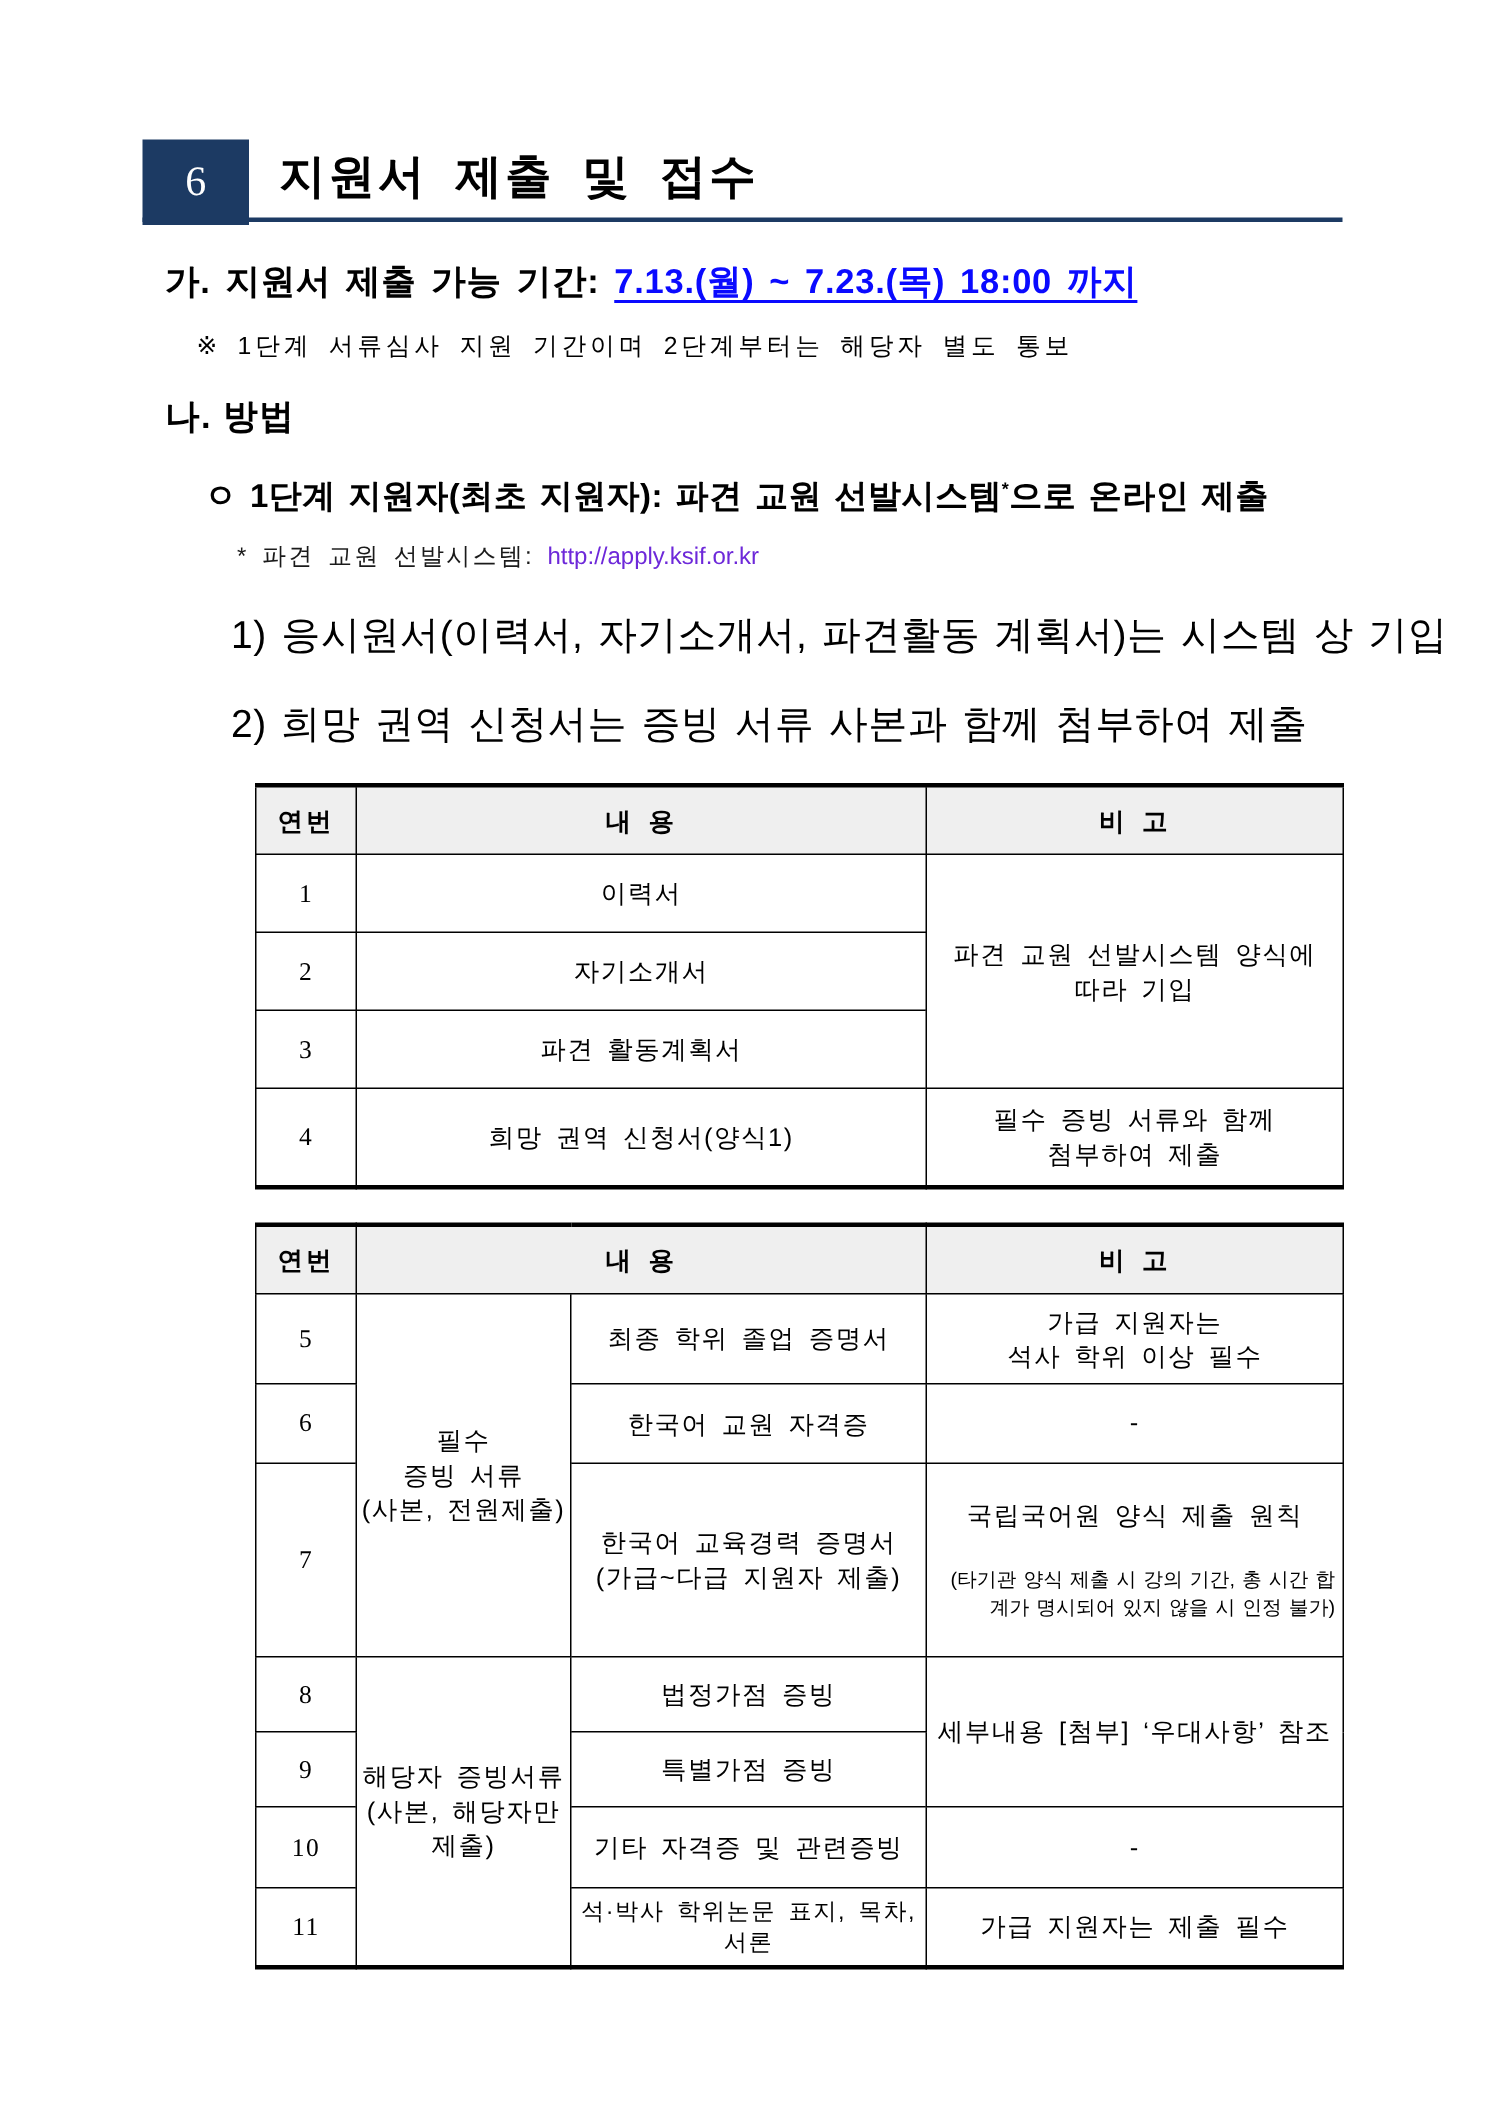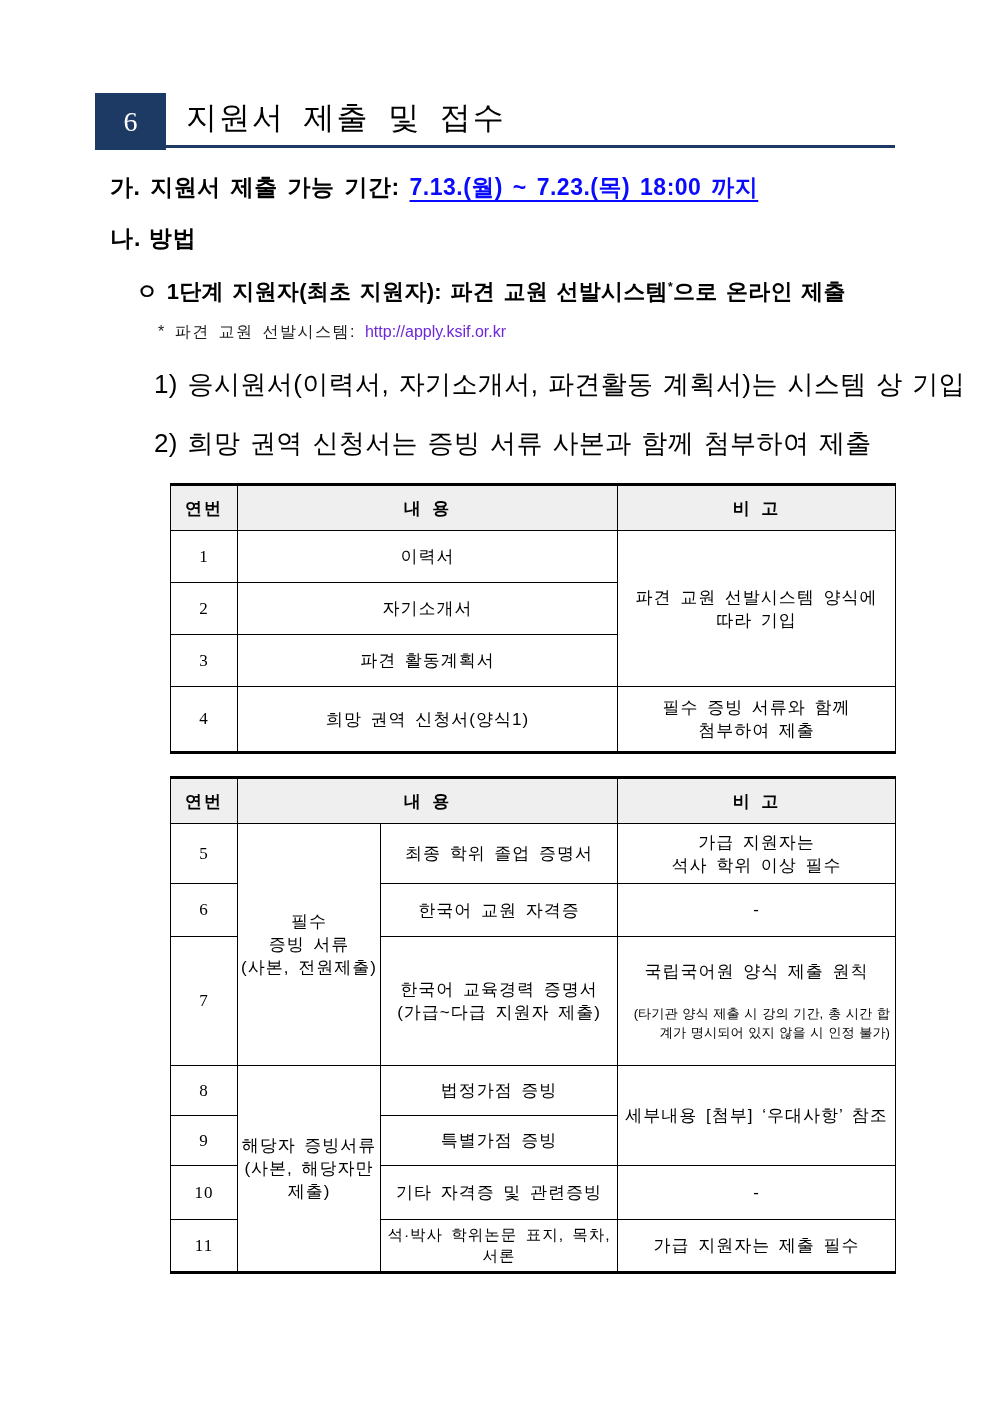--- a/index.html
+++ b/index.html
@@ -17,21 +17,21 @@
   .hdr { position: relative; margin: 93px 97px 0 95px; height: 60px; }
   .hdr-rule { position: absolute; left: 0; top: 52px; width: 800px; height: 3px; background: var(--navy); }
   .num-box {
     position: absolute; left: 0; top: 0; width: 71px; height: 57px;
     background: var(--navy); color: #fff;
     display: flex; align-items: center; justify-content: center;
     font-family: "Liberation Serif", serif; font-size: 28px;
   }
   .hdr-title {
     position: absolute; left: 91px; top: 4px;
-    font-size: 31px; font-weight: 400; letter-spacing: 2px; word-spacing: 8px;
+    font-size: 31px; font-weight: 700; letter-spacing: 2px; word-spacing: 8px;
   }
 
   
   .line-a { margin: 19px 0 0 110px; font-size: 23px; font-weight: 700; letter-spacing: 0.5px; word-spacing: 3px; }
   .period { color: var(--blue); text-decoration: underline; text-underline-offset: 5px; }
   .note-x { margin: 17px 0 0 131px; font-size: 16.5px; letter-spacing: 2.5px; word-spacing: 4px; }
   .line-b { margin: 20px 0 0 110px; font-size: 23px; font-weight: 700; letter-spacing: 1px; }
   .bullet  { margin: 23px 0 0 136px; font-size: 22px; font-weight: 700; letter-spacing: 0.3px; word-spacing: 2px; }
   .bullet sup { font-size: 12px; }
   .footnote { margin: 15px 0 0 158px; font-size: 16px; letter-spacing: 1.5px; word-spacing: 3px; color: #1a1a1a; }
@@ -67,20 +67,21 @@
     <div class="hdr-rule"></div>
     <div class="num-box">
       <span>6</span>
     </div>
     <div class="hdr-title">지원서 제출 및 접수</div>
   </div>
 
   <div class="line-a">
     <span>가. 지원서 제출 가능 기간: </span><span class="period">7.13.(월) ~ 7.23.(목) 18:00 까지</span>
   </div>
+  <div class="note-x">※ 1단계 서류심사 지원 기간이며 2단계부터는 해당자 별도 통보</div>
 
   <div class="line-b">나. 방법</div>
 
   <div class="bullet">
     <span>ㅇ 1단계 지원자(최초 지원자): 파견 교원 선발시스템</span><sup>*</sup><span>으로 온라인 제출</span>
   </div>
 
   <div class="footnote">
     <span>* 파견 교원 선발시스템: </span><span class="url">http://apply.ksif.or.kr</span>
   </div>

